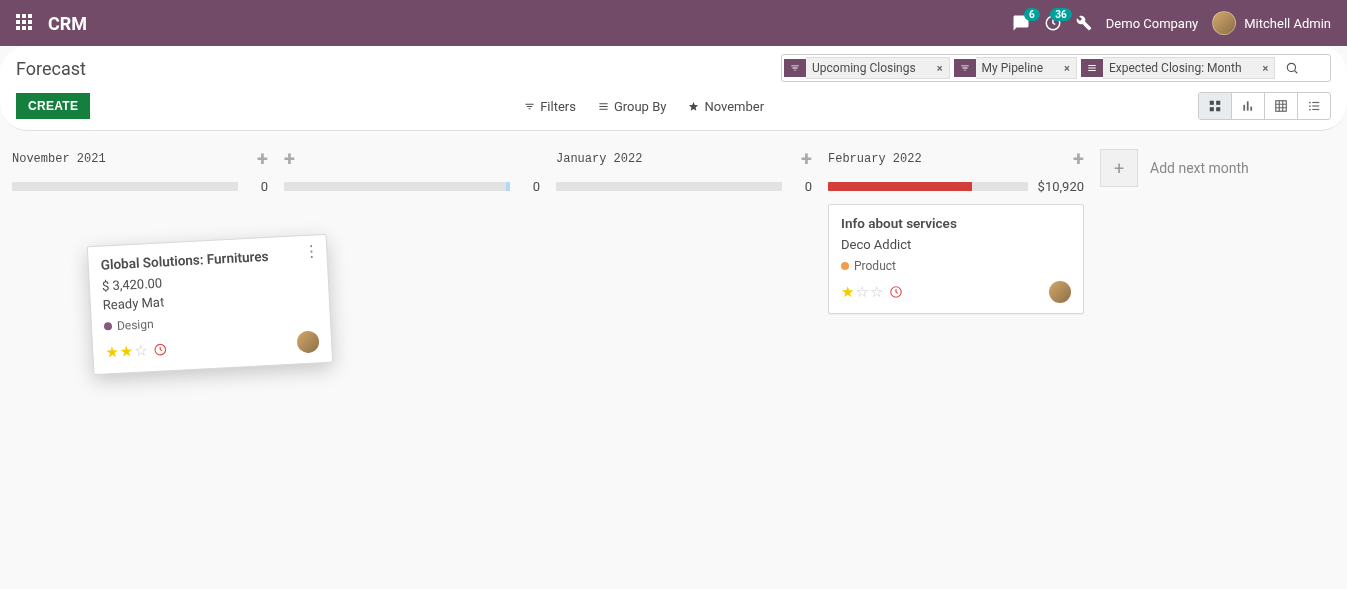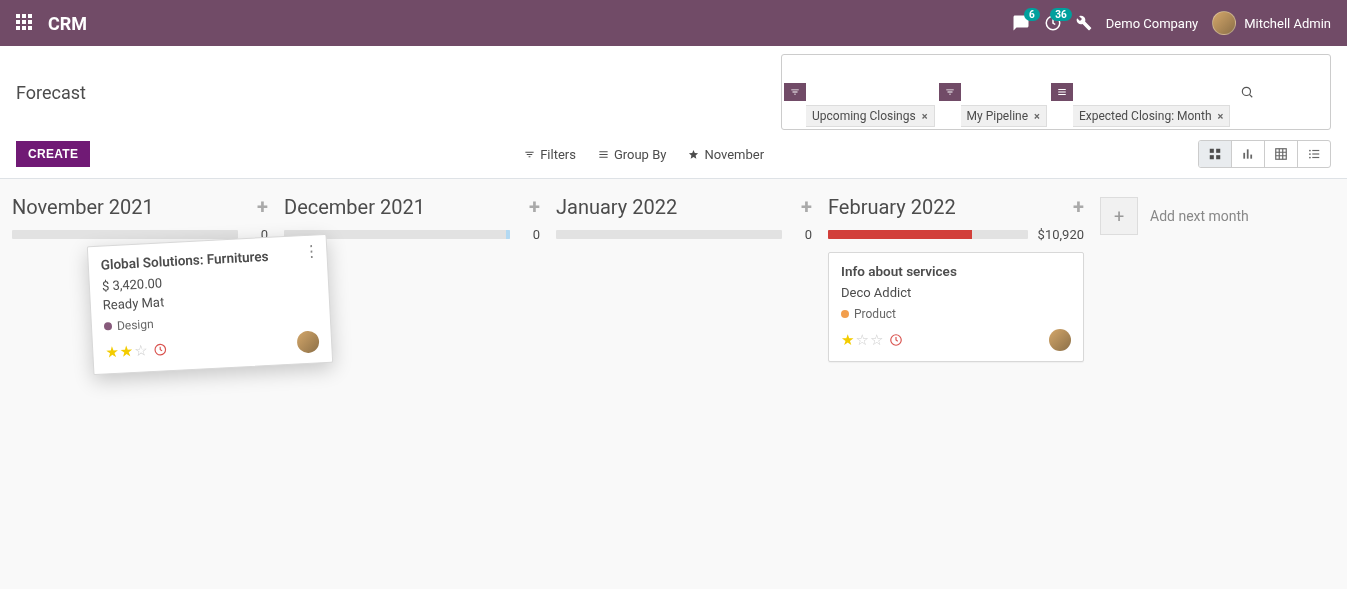--- a/index.html
+++ b/index.html
@@ -13,46 +13,46 @@
 .nav-menu { display: flex; gap: 28px; }
 .nav-item { color: #e6dfe3; cursor: pointer; font-size: 14px; }
 .nav-right { margin-left: auto; display: flex; align-items: center; gap: 14px; }
 .bubble-btn { position: relative; cursor: pointer; }
 .badge { position: absolute; top: -6px; right: -10px; background: #00A09D; color: #fff; font-size: 10px; font-weight: 700; padding: 1px 5px; border-radius: 8px; }
 .tool-icon { color: #fff; cursor: pointer; }
 .user-block { display: flex; align-items: center; gap: 8px; cursor: pointer; }
 .avatar-sm { width: 24px; height: 24px; border-radius: 50%; background: linear-gradient(135deg,#d4a76a,#8b6f47); border: 1px solid rgba(255,255,255,.3); }
 
 
-.control-panel { background: #fff; border-bottom: 1px solid #dee2e6; }
+.control-panel { background: #fff; border-bottom: 1px solid #dee2e6; border-radius: 27px; }
 .cp-row1 { display: flex; align-items: center; padding: 8px 16px 4px; }
 .breadcrumb { font-size: 18px; color: #4c4c4c; }
 .search-area { margin-left: auto; display: flex; align-items: center; border: 1px solid #ccc; border-radius: 3px; padding: 2px 6px 2px 2px; min-width: 550px; max-width:670px; flex:0 0 auto; }
 .facet { display: inline-flex; align-items: center; margin-right: 4px; font-size: 12px; }
 .facet-icon { background: #714B67; color: #fff; padding: 4px 6px; display: inline-flex; align-items: center; }
 .facet-icon.group { background: #714B67; }
-.facet-label { background: #f0f0f0; padding: 3px 6px; border: 1px solid #ddd; border-left: none; display: inline-flex; align-items: center; gap: 6px; margin-top: 48px; }
+.facet-label { background: #f0f0f0; padding: 3px 6px; border: 1px solid #ddd; border-left: none; display: inline-flex; align-items: center; gap: 21px; }
 .facet-x { cursor: pointer; color: #666; font-weight: bold; font-size: 11px; }
 .search-input { border: none; outline: none; flex: 1; padding: 4px 6px; font-size: 13px; min-width:60px;}
 .search-icon { color: #666; cursor: pointer; margin-left: 6px; }
 
 .cp-row2 { display: flex; align-items: center; padding: 6px 16px 10px; }
-.create-btn { background: #701a75; color: #fff; border: none; padding: 6px 12px; font-weight: 700; font-size: 12px; cursor: pointer; letter-spacing: .3px; }
+.create-btn { background: #15803d; color: #fff; border: none; padding: 6px 12px; font-weight: 700; font-size: 12px; cursor: pointer; letter-spacing: .3px; }
 .toolbar-center { margin-left: auto; display: flex; gap: 22px; }
 .tool-link { display: flex; align-items: center; gap: 5px; cursor: pointer; font-size: 13px; color: #4c4c4c; }
 .view-switcher { margin-left: auto; display: flex; border: 1px solid #ccc; border-radius: 3px; overflow: hidden; }
 .view-btn { padding: 6px 9px; border-right: 1px solid #ccc; cursor: pointer; color: #666; display: flex; align-items: center; }
 .view-btn:last-child { border-right: none; }
 .view-btn.active { background: #e9ecef; color: #4c4c4c; }
 
 
 .kanban { display: flex; padding: 12px 4px 0; gap: 0; }
 .kcol { width: 272px; padding: 0 8px; position: relative; }
 .kcol-head { display: flex; align-items: center; padding: 4px 0 6px; }
-.kcol-title { font-size: 20px; color: #4c4c4c; flex: 1; }
+.kcol-title { font-size: 12px; color: #4c4c4c; flex: 1; font-family: Liberation Mono, monospace; }
 .kcol-add { color: #aaa; font-size: 20px; cursor: pointer; font-weight: bold; }
 .kcol-bar-row { display: flex; align-items: center; gap: 10px; margin: 2px 0 10px; }
 .kcol-bar { flex: 1; height: 9px; background: #e2e2e2; border-radius: 1px; position: relative; overflow: hidden; }
 .kcol-bar .fill { height: 100%; background: #d23f3a; }
 .kcol-bar .fill-blue { height: 100%; background: #b3d9f2; position: absolute; right: 0; width: 4px; }
 .kcol-amount { font-size: 13px; color: #4c4c4c; min-width: 20px; text-align: right; }
 .add-month-col { width: 200px; padding: 0 8px; }
 .add-month-btn { width: 38px; height: 38px; border: 1px solid #ddd; background: #f1f1f1; display: flex; align-items: center; justify-content: center; font-size: 18px; color: #999; cursor: pointer; }
 .add-month-label { display: inline-block; margin-left: 12px; color: #888; font-size: 14px; }
 .add-month-row { display: flex; align-items: center; margin-top: 6px; }
@@ -233,21 +233,20 @@
       <div class="kcol-add">+</div>
     </div>
     <div class="kcol-bar-row">
       <div class="kcol-bar"></div>
       <div class="kcol-amount">0</div>
     </div>
   </div>
 
   <div class="kcol">
     <div class="kcol-head">
-      <div class="kcol-title">December 2021</div>
       <div class="kcol-add">+</div>
     </div>
     <div class="kcol-bar-row">
       <div class="kcol-bar">
           <div class="fill-blue"></div>
         </div>
       <div class="kcol-amount">0</div>
     </div>
   </div>
 

